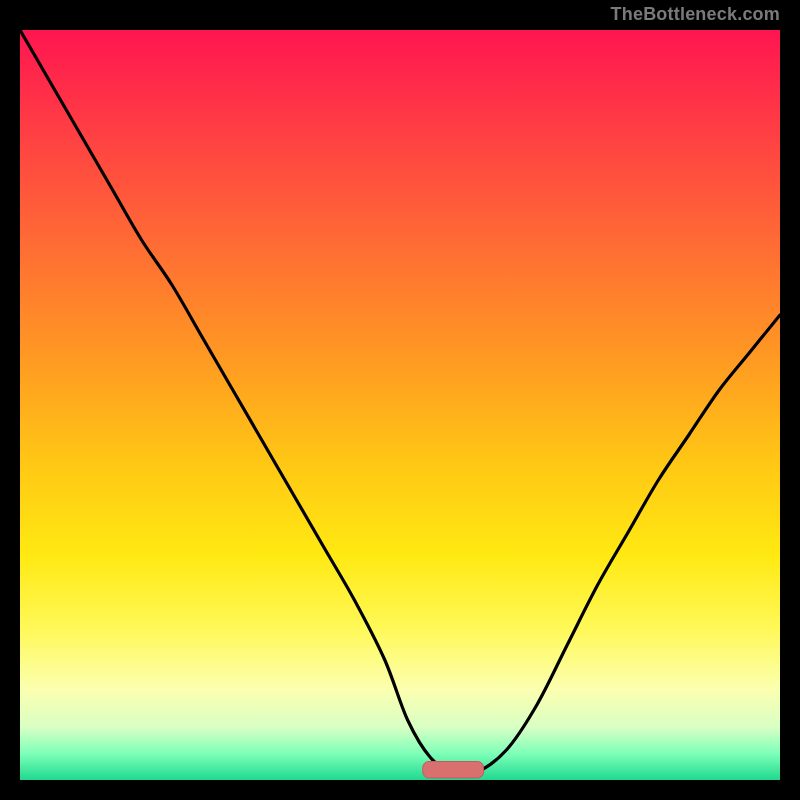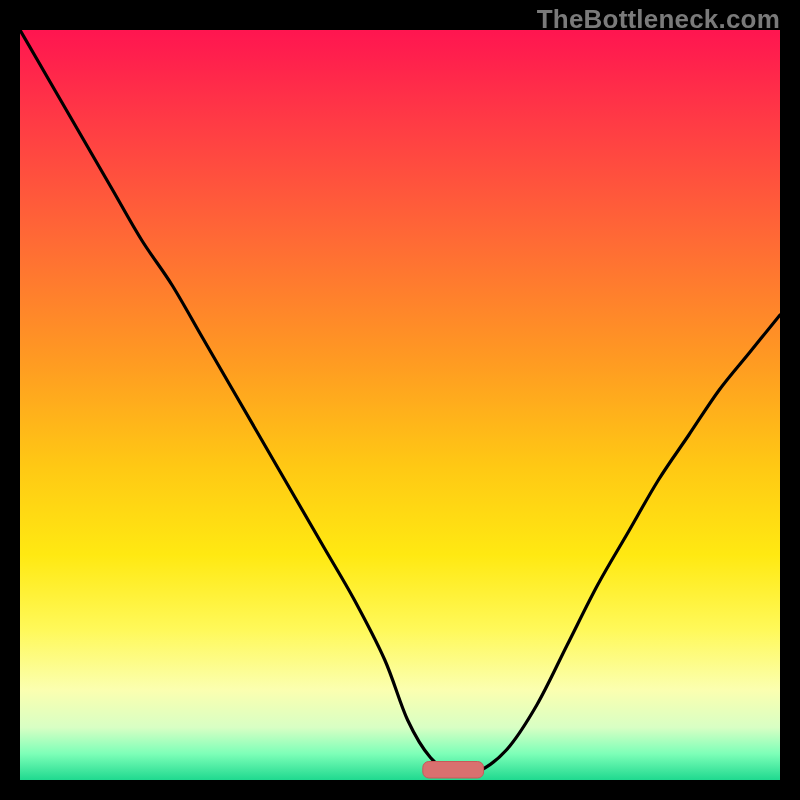--- a/index.html
+++ b/index.html
@@ -24,21 +24,21 @@
     top: 30px;
     width: 760px;
     height: 750px;
     overflow: hidden;
   }
   .watermark {
     position: absolute;
     top: 4px;
     right: 20px;
     font-family: Arial, Helvetica, sans-serif;
-    font-size: 26px;
+    font-size: 18px;
     font-weight: 600;
     color: #7a7a7a;
     letter-spacing: 0.2px;
   }
   svg { display: block; }
 </style>
 </head>
 <body>
 
 <div class="frame">

